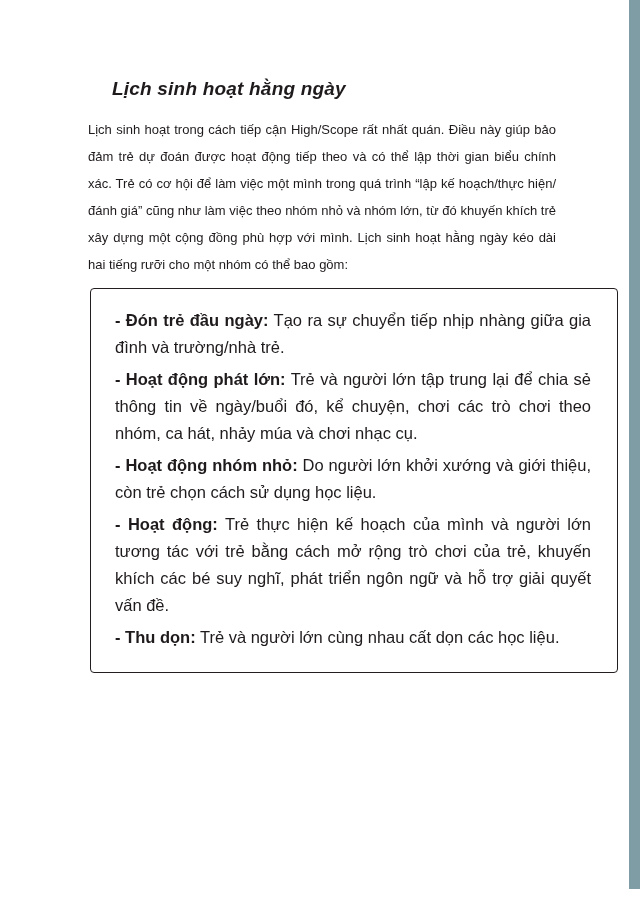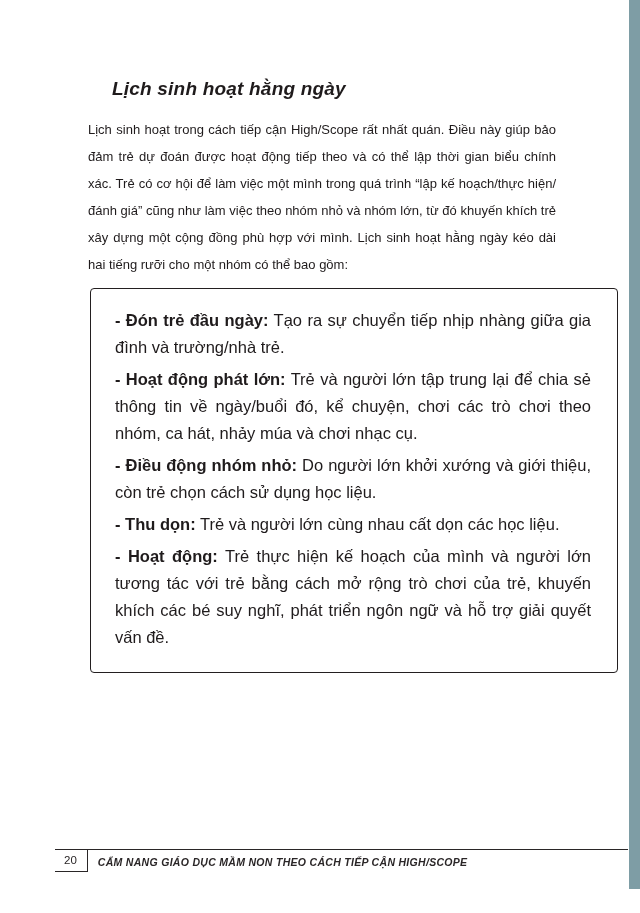--- a/index.html
+++ b/index.html
@@ -85,28 +85,24 @@
     <h1 class="heading">Lịch sinh hoạt hằng ngày</h1>
 
     <p class="intro">Lịch sinh hoạt trong cách tiếp cận High/Scope rất nhất quán. Điều này giúp bảo đảm trẻ dự đoán được hoạt động tiếp theo và có thể lập thời gian biểu chính xác. Trẻ có cơ hội để làm việc một mình trong quá trình “lập kế hoạch/thực hiện/đánh giá” cũng như làm việc theo nhóm nhỏ và nhóm lớn, từ đó khuyến khích trẻ xây dựng một cộng đồng phù hợp với mình. Lịch sinh hoạt hằng ngày kéo dài hai tiếng rưỡi cho một nhóm có thể bao gồm:</p>
 
     <div class="rounded-box">
 
       <p class="box-item"><b class="item-label">- Đón trẻ đầu ngày:</b> <span>Tạo ra sự chuyển tiếp nhịp nhàng giữa gia đình và trường/nhà trẻ.</span></p>
 
       <p class="box-item"><b class="item-label">- Hoạt động phát lớn:</b> <span>Trẻ và người lớn tập trung lại để chia sẻ thông tin về ngày/buổi đó, kể chuyện, chơi các trò chơi theo nhóm, ca hát, nhảy múa và chơi nhạc cụ.</span></p>
 
-      <p class="box-item"><b class="item-label">- Điều động nhóm nhỏ:</b> <span>Do người lớn khởi xướng và giới thiệu, còn trẻ chọn cách sử dụng học liệu.</span></p>
+      <p class="box-item"><b class="item-label">- Hoạt động nhóm nhỏ:</b> <span>Do người lớn khởi xướng và giới thiệu, còn trẻ chọn cách sử dụng học liệu.</span></p>
 
 
+      <p class="box-item"><b class="item-label">- Hoạt động:</b> <span>Trẻ thực hiện kế hoạch của mình và người lớn tương tác với trẻ bằng cách mở rộng trò chơi của trẻ, khuyến khích các bé suy nghĩ, phát triển ngôn ngữ và hỗ trợ giải quyết vấn đề.</span></p>
+
       <p class="box-item"><b class="item-label">- Thu dọn:</b> <span>Trẻ và người lớn cùng nhau cất dọn các học liệu.</span></p>
-
-      <p class="box-item"><b class="item-label">- Hoạt động:</b> <span>Trẻ thực hiện kế hoạch của mình và người lớn tương tác với trẻ bằng cách mở rộng trò chơi của trẻ, khuyến khích các bé suy nghĩ, phát triển ngôn ngữ và hỗ trợ giải quyết vấn đề.</span></p>
 
     </div>
   </div>
 
-  <div class="footer">
-    <span class="page-num">20</span>
-    <span class="running-title">CẨM NANG GIÁO DỤC MẦM NON THEO CÁCH TIẾP CẬN HIGH/SCOPE</span>
-  </div>
 
 </div>
 
 </body></html>

